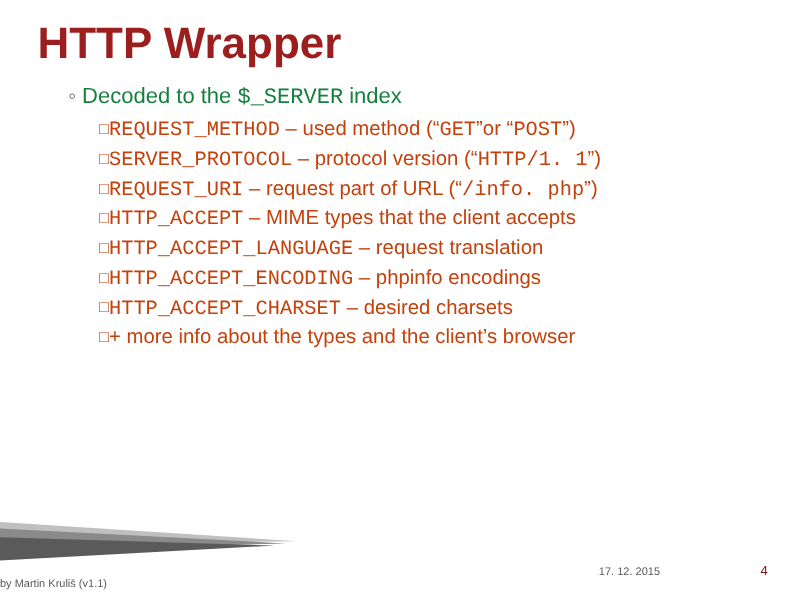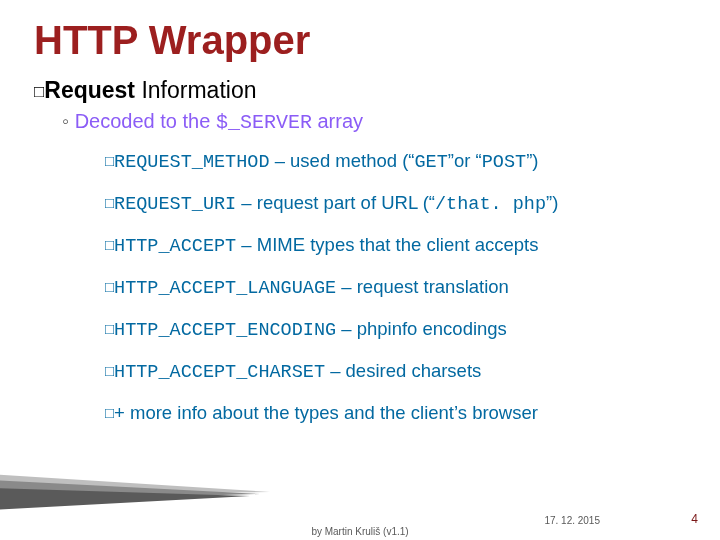--- a/index.html
+++ b/index.html
@@ -37,36 +37,36 @@
     font-size: 17px;
     display: inline-block;
     vertical-align: 1px;
   }
   .h2 .bold { font-weight: 600; }
   .sub {
     font-size: 20px;
     margin: 0 0 4px 28px;
     color: #595959;
   }
-  .sub .txt { color: #8b5cf6; }
+  .sub .txt { color: #15803d; }
   .mono {
     font-family: "Courier New", Courier, monospace;
     font-weight: 400;
     letter-spacing: 0px;
   }
   ul.items {
     list-style: none;
     padding: 0;
     margin: 0 0 0 56px;
   }
   ul.items li {
     font-size: 18.5px;
     line-height: 1.35;
-    margin: 15px;
-    color: #0369a1;
+    margin: 0;
+    color: #c2410c;
   }
   ul.items li .sq { font-size: 15px; vertical-align: 1px; }
   .callout {
     position: absolute;
     right: 48px;
     top: 396px;
     background: linear-gradient(#f07a42, #e65a1f);
     border: 1px solid #c44a14;
     border-radius: 5px;
     padding: 8px 22px;
@@ -81,51 +81,49 @@
   .footer {
     position: absolute;
     bottom: 14px;
     left: 0;
     width: 720px;
     box-sizing: border-box;
     padding: 0 34px;
     font-size: 10px;
     color: #595959;
   }
-  .footer .author { position: absolute; left: 0; width: 720px; text-align: center; }
+  .footer .author { position: absolute; left: 0; width: 720px; text-align: left; }
   .footer .date   { position: absolute; right: 120px; bottom: 0; }
   .footer .slidenum { position: absolute; right: 22px; bottom: 0; color: #7a1717; font-size: 12px; }
   .wedge {
     position: absolute;
     left: -10px;
     bottom: 26px;
     width: 280px;
     height: 40px;
     pointer-events: none;
   }
 </style>
 </head>
 <body>
 
 <div class="slide">
 
   <h1 class="title">HTTP Wrapper</h1>
 
-  <p class="h2">
-    <span class="sq">□</span><span class="bold">Request</span><span> Information</span>
-  </p>
 
   <p class="sub">
     <span>◦</span>
-    <span class="txt">Decoded to the </span><span class="txt mono">$_SERVER</span><span class="txt"> array</span>
+    <span class="txt">Decoded to the </span><span class="txt mono">$_SERVER</span><span class="txt"> index</span>
   </p>
 
   <ul class="items">
     <li><span class="sq">□</span><span class="mono">REQUEST_METHOD</span><span> – used method (“</span><span class="mono">GET</span><span>”or “</span><span class="mono">POST</span><span>”)</span></li>
-    <li><span class="sq">□</span><span class="mono">REQUEST_URI</span><span> – request part of URL (“</span><span class="mono">/that. php</span><span>”)</span></li>
+    <li><span class="sq">□</span><span class="mono">SERVER_PROTOCOL</span><span> – protocol version (“</span><span class="mono">HTTP/1. 1</span><span>”)</span></li>
+    <li><span class="sq">□</span><span class="mono">REQUEST_URI</span><span> – request part of URL (“</span><span class="mono">/info. php</span><span>”)</span></li>
     <li><span class="sq">□</span><span class="mono">HTTP_ACCEPT</span><span> – MIME types that the client accepts</span></li>
     <li><span class="sq">□</span><span class="mono">HTTP_ACCEPT_LANGUAGE</span><span> – request translation</span></li>
     <li><span class="sq">□</span><span class="mono">HTTP_ACCEPT_ENCODING</span><span> – phpinfo encodings</span></li>
     <li><span class="sq">□</span><span class="mono">HTTP_ACCEPT_CHARSET</span><span> – desired charsets</span></li>
     <li><span class="sq">□</span><span>+ more info about the types and the client’s browser</span></li>
   </ul>
 
 
   <svg class="wedge" viewBox="0 0 280 40" preserveAspectRatio="none">
     <polygon points="0,0 280,18 0,22" fill="#bfbfbf"></polygon>

